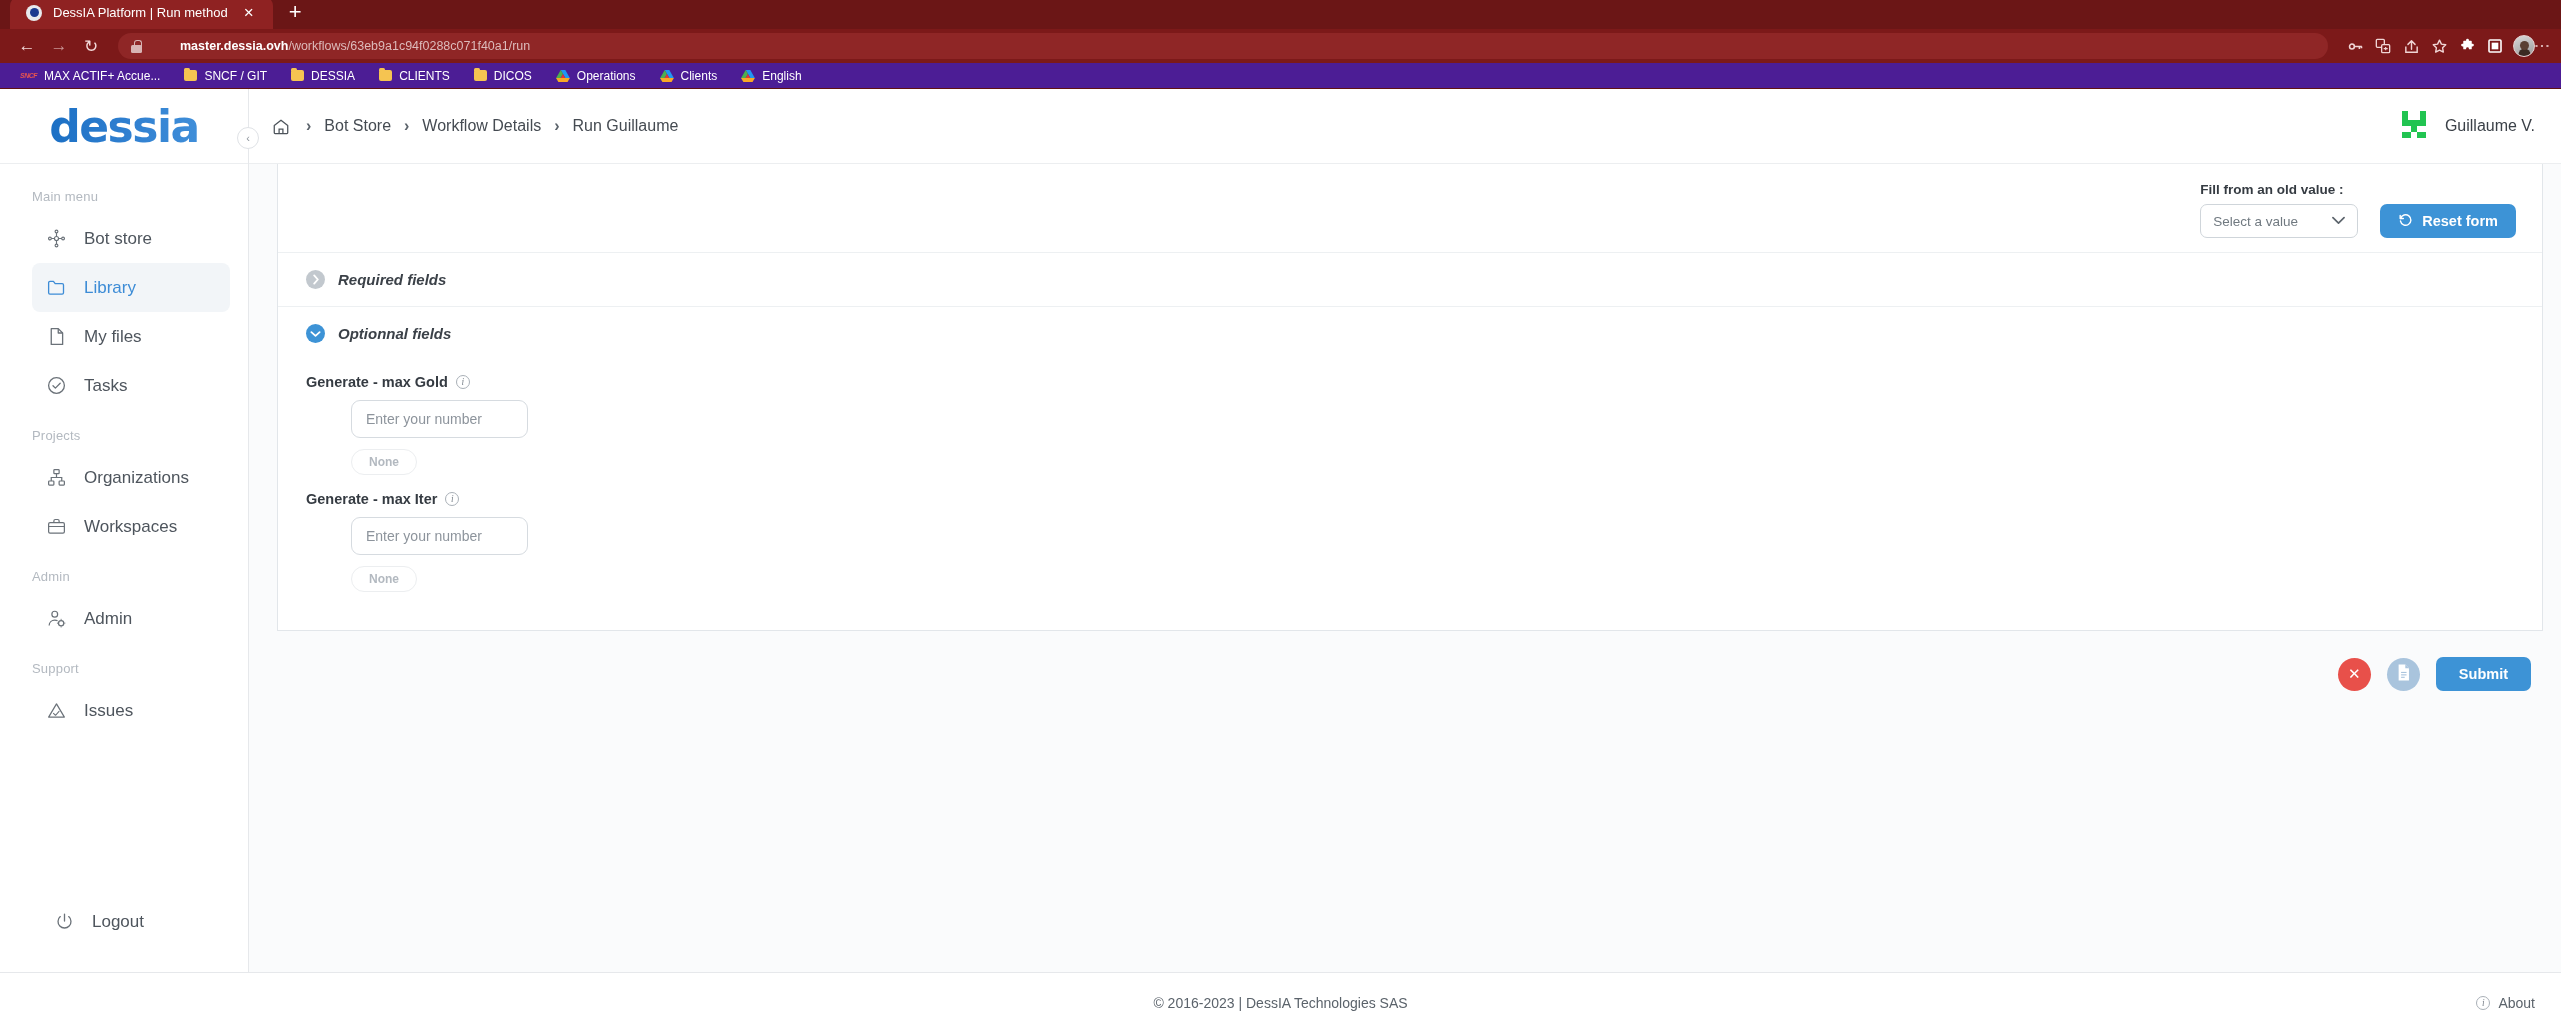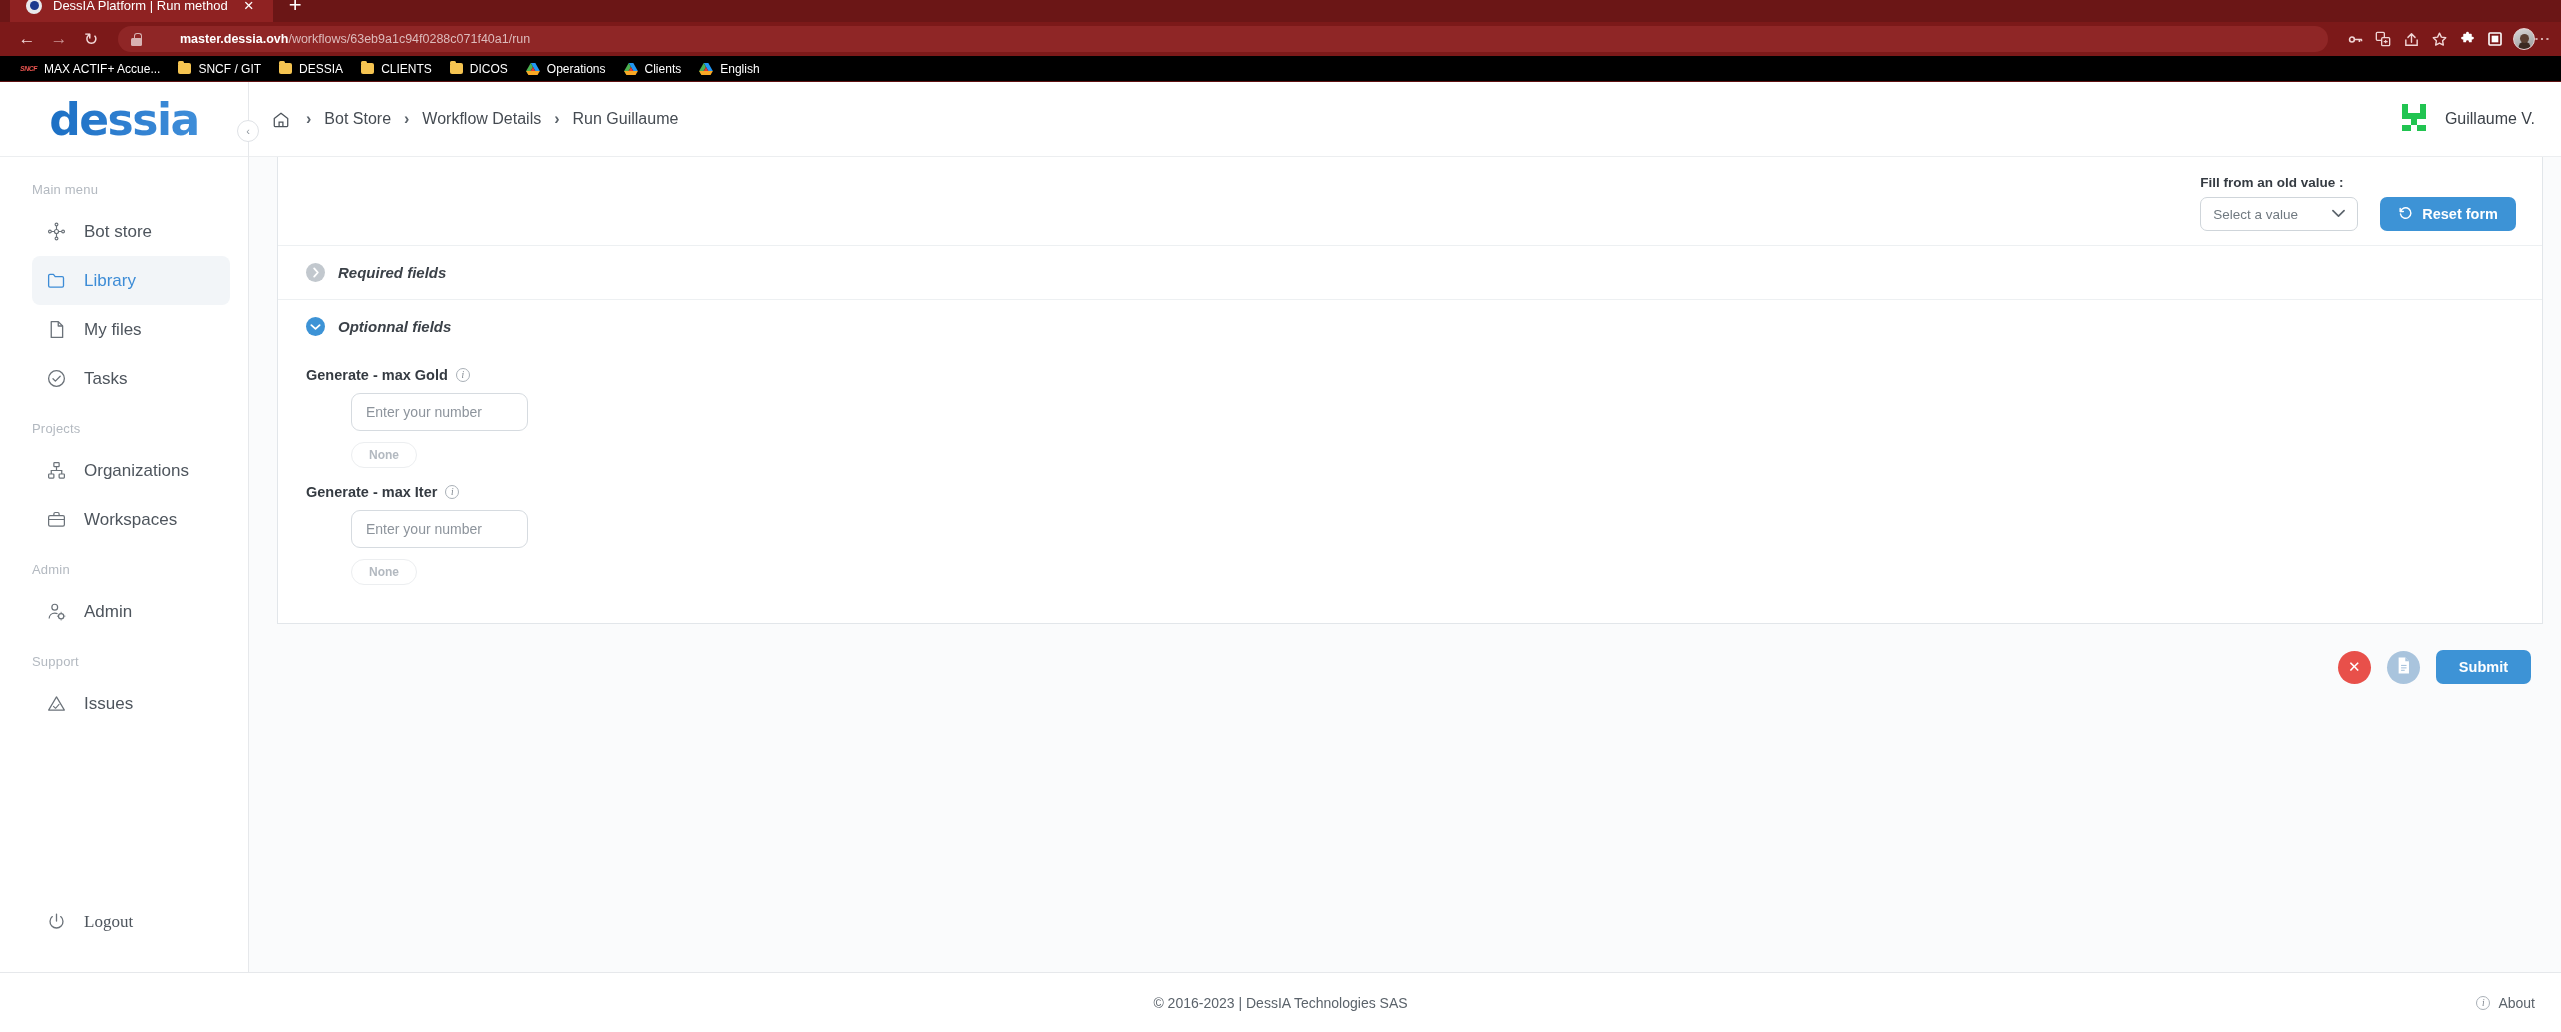--- a/index.html
+++ b/index.html
@@ -7,21 +7,21 @@
     width: 2561px; height: 1032px;
     font-family: "Liberation Sans", sans-serif;
     background: #ffffff;
     overflow: hidden;
   }
 
   
   #browser-chrome { width: 100%; background: #7c1919; }
 
   .tab-strip {
-    height: 22px;
+    height: 29px;
     display: flex;
     align-items: flex-end;
     padding-left: 10px;
     background: #6b1616;
   }
   .tab-active {
     display: flex; align-items: center; gap: 11px;
     height: 33px;
     padding: 0 14px 0 16px;
     background: #8f2222;
@@ -104,22 +104,22 @@
     width:9px; height:9px; margin-left:-4.5px; border-radius:50%;
     background:#5a4033;
     box-shadow: 0 9px 0 1.5px #3b2a22;
   }
   .kebab { color:#f0d5d5; font-size:16px; letter-spacing:0; line-height:0.6;
            writing-mode: vertical-rl; cursor:pointer; }
 
   .bookmark-bar {
     height: 26px;
     display: flex; align-items: center;
-    padding: 0 12px; gap: 2px;
-    background: #000000;
+    padding: 0 12px; gap: 8px;
+    background: #4c1d95;
     border-bottom: 1px solid #5f1212;
   }
   .bm {
     display: flex; align-items: center; gap: 7px;
     padding: 3px 8px; border-radius: 4px;
     color: #ffffff; font-size: 12px; white-space: nowrap;
     cursor: pointer;
   }
   .bm-folder {
     width: 13px; height: 11px; flex: none;
@@ -183,21 +183,21 @@
     height: 49px; margin: 0 18px 0 32px;
     padding-left: 13px;
     border-radius: 8px;
     color: #4e555d; font-size: 17px;
     cursor: pointer;
   }
   .nav-item.active { background: #f2f5f8; color: #3d8cd6; }
   .nav-item .ico { width: 22px; height: 22px; flex: none;
                    display:flex; align-items:center; justify-content:center; }
   .nav-item .ico svg { display: block; }
-  .nav-bottom { padding: 0 0 26px 0; font-family: Liberation Serif, serif; }
+  .nav-bottom { padding: 0 0 26px 8px; }
 
   
   #main {
     flex: 1; display: flex; flex-direction: column;
     background: #fafbfc; min-width: 0;
   }
   .topbar {
     height: 75px; background: #ffffff;
     display: flex; align-items: center; justify-content: space-between;
     padding: 0 26px 0 22px;

